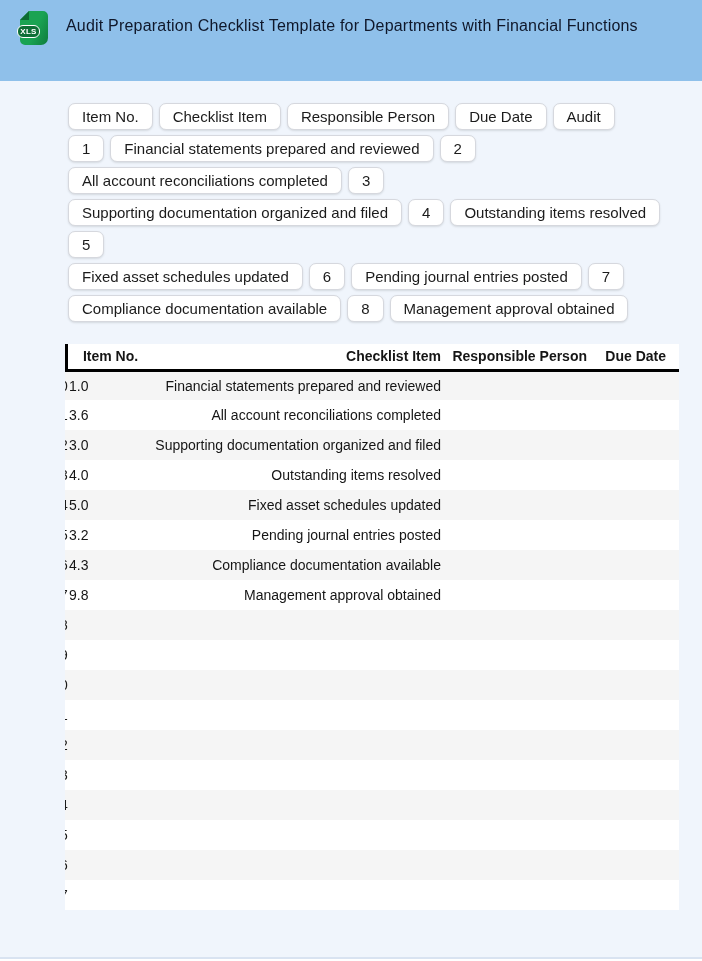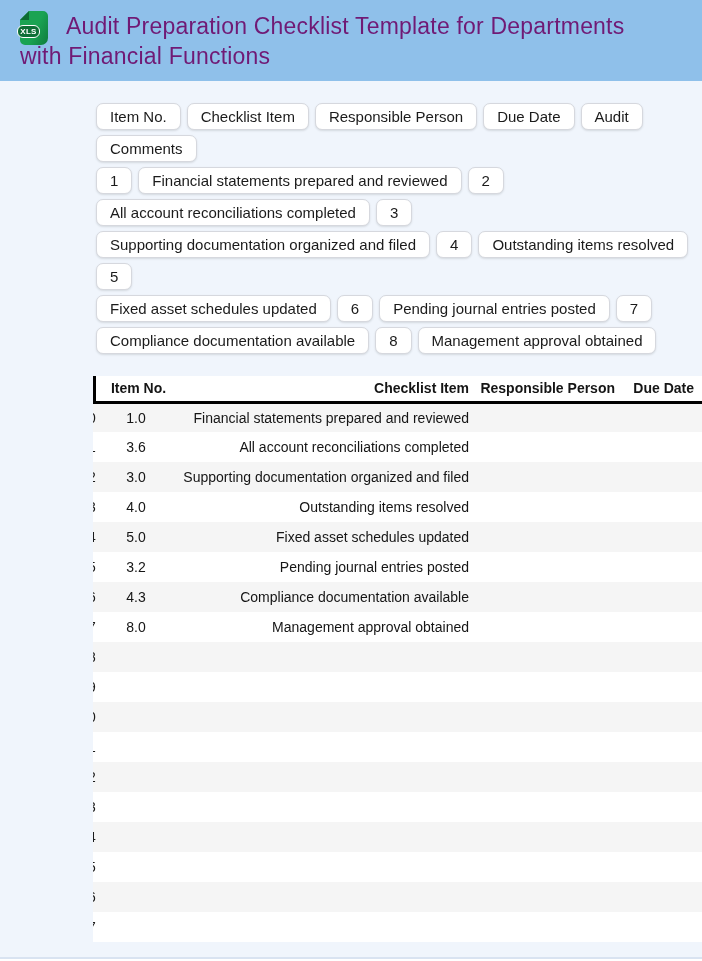--- a/index.html
+++ b/index.html
@@ -13,22 +13,22 @@
   .page { width:702px; height:961px; background:#ffffff; }
 
   
   .banner {
     position:relative;
     height:81px;
     background:#8fc0ea;
     padding:11px 60px 0 20px;
   }
   .banner h1 {
-    color:#701a75;
-    font-size:23px;
+    color:#0f172a;
+    font-size:16px;
     line-height:30px;
     font-weight:500;
     letter-spacing:0.2px;
     text-indent:46px;
   }
   .xls-icon { position:absolute; left:20px; top:11px; width:28px; height:34px; }
   .xls-doc {
     position:absolute; inset:0;
     background:linear-gradient(115deg,#1aa352 55%,#0f7c3c 100%);
     border-radius:4px 5px 7px 5px;
@@ -50,21 +50,20 @@
     line-height:11px; text-align:center;
     letter-spacing:0.3px;
   }
 
   
   .content {
     height:878px;
     background:#f0f5fc;
     border-bottom:2px solid #d9e3f1;
     padding-top:22px;
-    padding-left:28px;
   }
 
   
   .chips { margin-left:68px; width:625px; }
   .chip-row { display:flex; flex-wrap:wrap; gap:5px 6px; margin-bottom:5px; }
   .chip {
     background:#ffffff;
     border:1px solid #d6d8de;
     border-radius:7px;
     padding:4px 13px;
@@ -91,21 +90,21 @@
     font-weight:bold;
     border-bottom:3px solid #000000;
     background:#ffffff;
     vertical-align:middle;
   }
   tbody td { height:30px; vertical-align:middle; }
   tbody tr:nth-child(odd) td { background:#f5f5f5; }
   tbody tr:nth-child(even) td { background:#ffffff; }
 
   .c-idx    { width:4px; position:relative; padding:0; }
-  .c-no     { width:83px;  text-align:center; padding-right:5px; }
+  .c-no     { width:83px;  text-align:left; padding-right:5px; }
   thead .c-no { text-align:center; padding-right:0; }
   .c-item   { width:294px; text-align:right; padding-right:5px; }
   .c-person { width:146px; text-align:right; padding-right:5px; }
   .c-due    { width:87px;  text-align:right; padding-right:13px; }
 
   .hdr-sliver {
     position:absolute; left:0; top:0; bottom:0; width:3px;
     background:#000000;
   }
   .idxnum {
@@ -130,21 +129,20 @@
 
   <div class="content">
 
     <div class="chips" id="chips">
         <div class="chip-row">
           <button class="chip">Item No.</button>
           <button class="chip">Checklist Item</button>
           <button class="chip">Responsible Person</button>
           <button class="chip">Due Date</button>
           <button class="chip">Audit</button>
-          <button class="chip">Comments</button>
         </div>
         <div class="chip-row">
           <button class="chip">1</button>
           <button class="chip">Financial statements prepared and reviewed</button>
           <button class="chip">2</button>
         </div>
         <div class="chip-row">
           <button class="chip">All account reconciliations completed</button>
           <button class="chip">3</button>
         </div>
@@ -241,21 +239,21 @@
               </td>
     <td class="c-no">4.3</td>
     <td class="c-item">Compliance documentation available</td>
     <td class="c-person"></td>
     <td class="c-due"></td>
   </tr>
             <tr>
     <td class="c-idx">
                 <span class="idxnum">7</span>
               </td>
-    <td class="c-no">8.0</td>
+    <td class="c-no">9.8</td>
     <td class="c-item">Management approval obtained</td>
     <td class="c-person"></td>
     <td class="c-due"></td>
   </tr>
             <tr>
     <td class="c-idx">
                 <span class="idxnum">8</span>
               </td>
     <td class="c-no"></td>
     <td class="c-item"></td>

